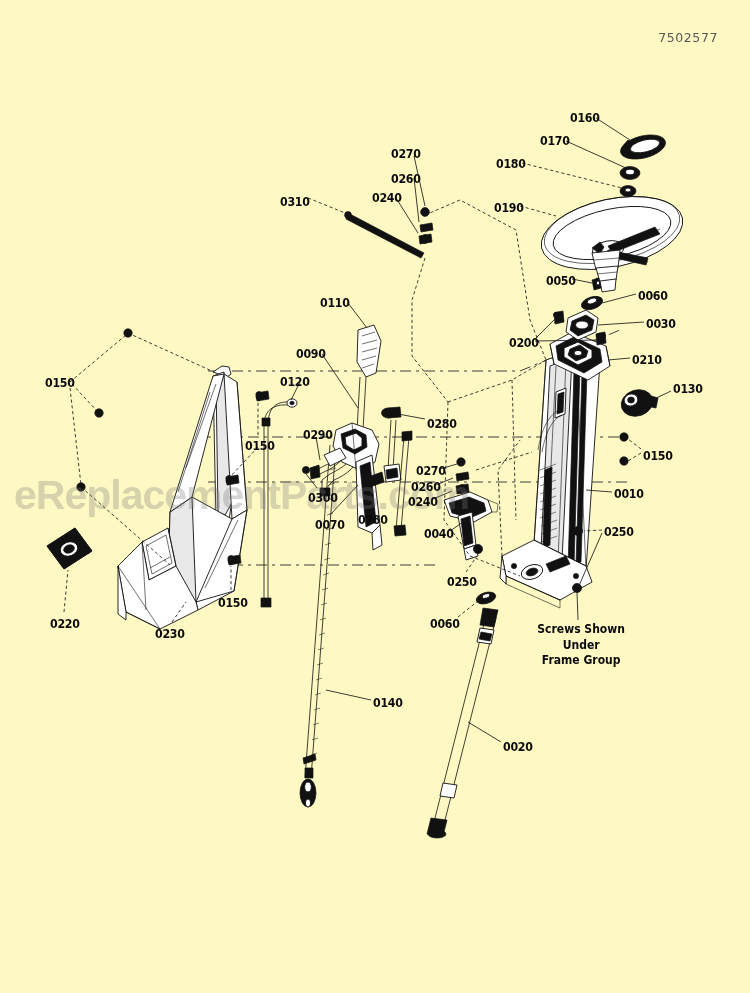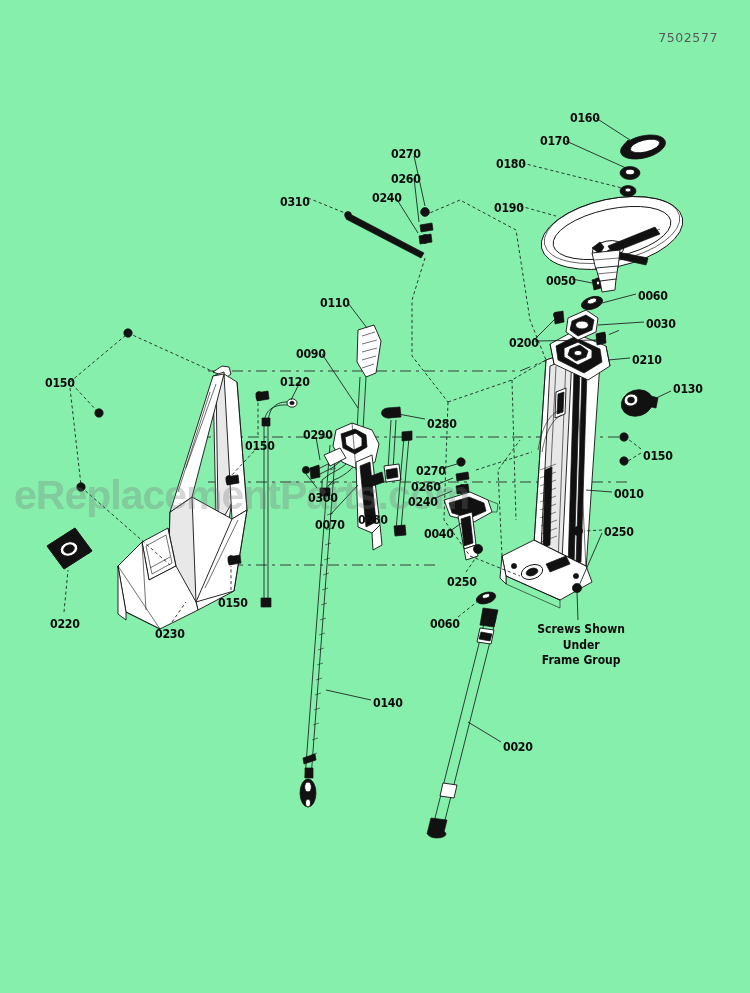--- a/index.html
+++ b/index.html
@@ -7,21 +7,21 @@
   body{
     width:750px;height:993px;
     font-family:"Liberation Sans", sans-serif;
     color:#000;
     overflow:hidden;
     position:relative;
   }
   #diagram-root{
     position:relative;
     width:750px;height:993px;
-    background:#86efac;
+    background:#fef9c3;
   }
   #part-number{
     position:absolute;
     top:30px; right:32px;
     font-size:12.5px;
     letter-spacing:0.6px;
     color:#58585a;
     font-family:"DejaVu Sans", sans-serif;
     white-space:nowrap;
   }

